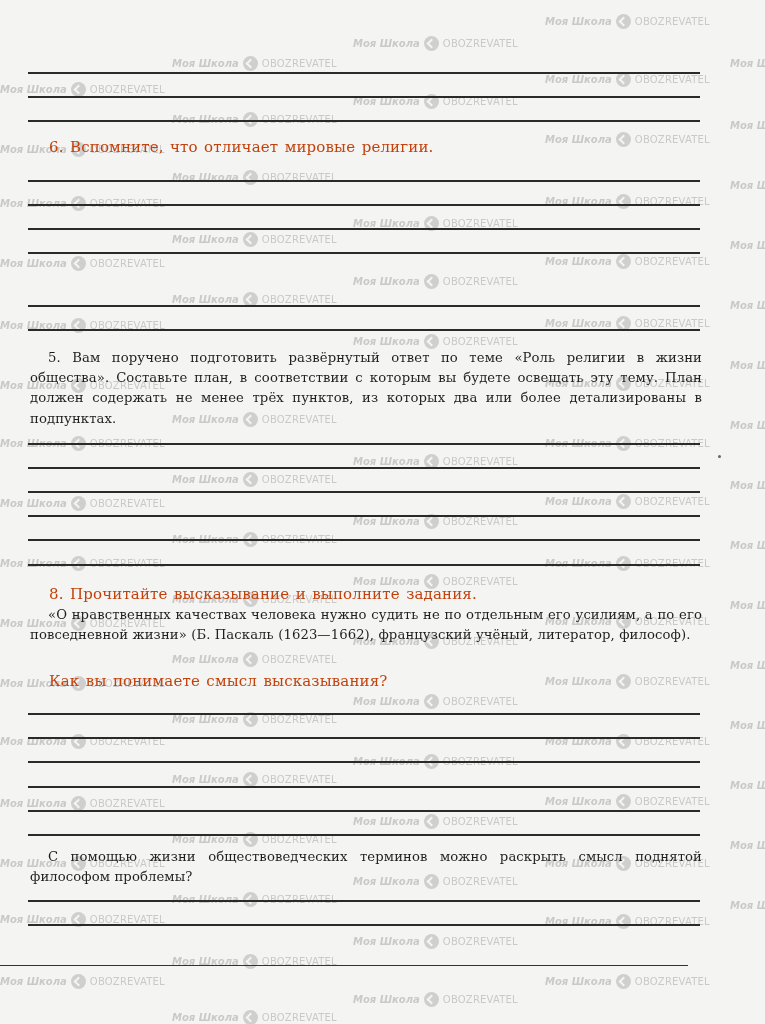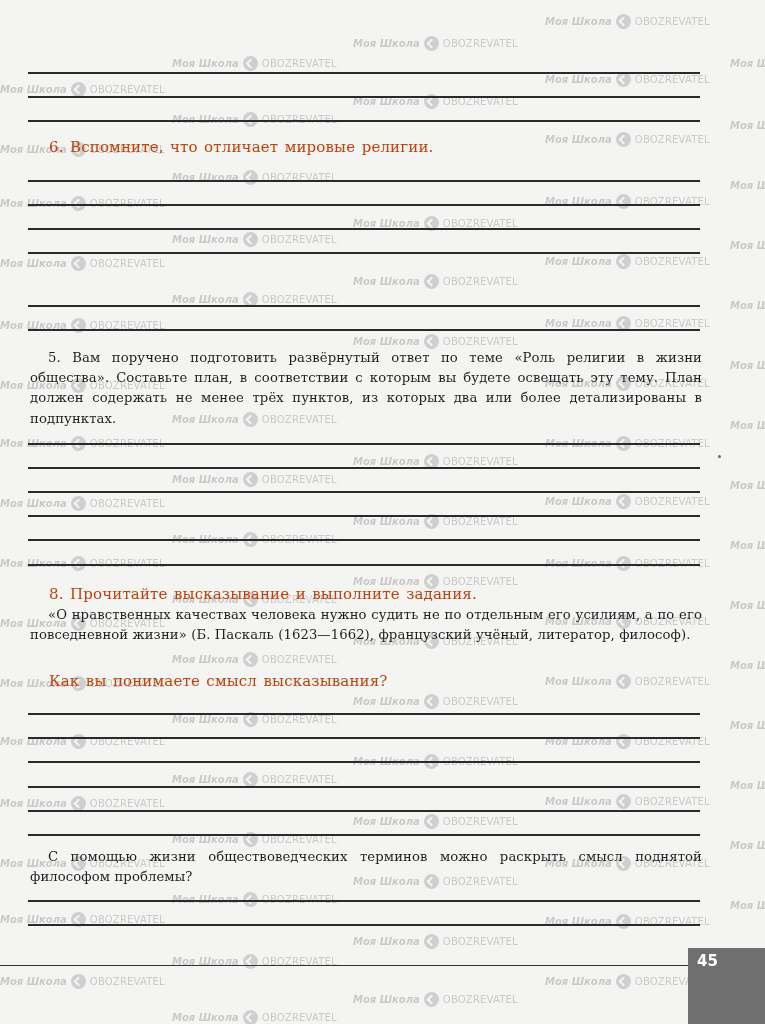--- a/index.html
+++ b/index.html
@@ -512,17 +512,14 @@
   <div class="rule" style="top:786px;"></div>
   <div class="rule" style="top:810px;"></div>
   <div class="rule" style="top:834px;"></div>
   <div class="para" style="top:847px; text-indent:18px;">
     <span>С помощью жизни обществоведческих терминов можно раскрыть смысл поднятой философом проблемы?</span>
   </div>
   <div class="rule" style="top:900px;"></div>
   <div class="rule" style="top:924px;"></div>
 
   <div class="footer-rule"></div>
-  <div class="page-number-block">
-    <span class="page-number">45</span>
-  </div>
 
 </div>
 
 </body></html>

